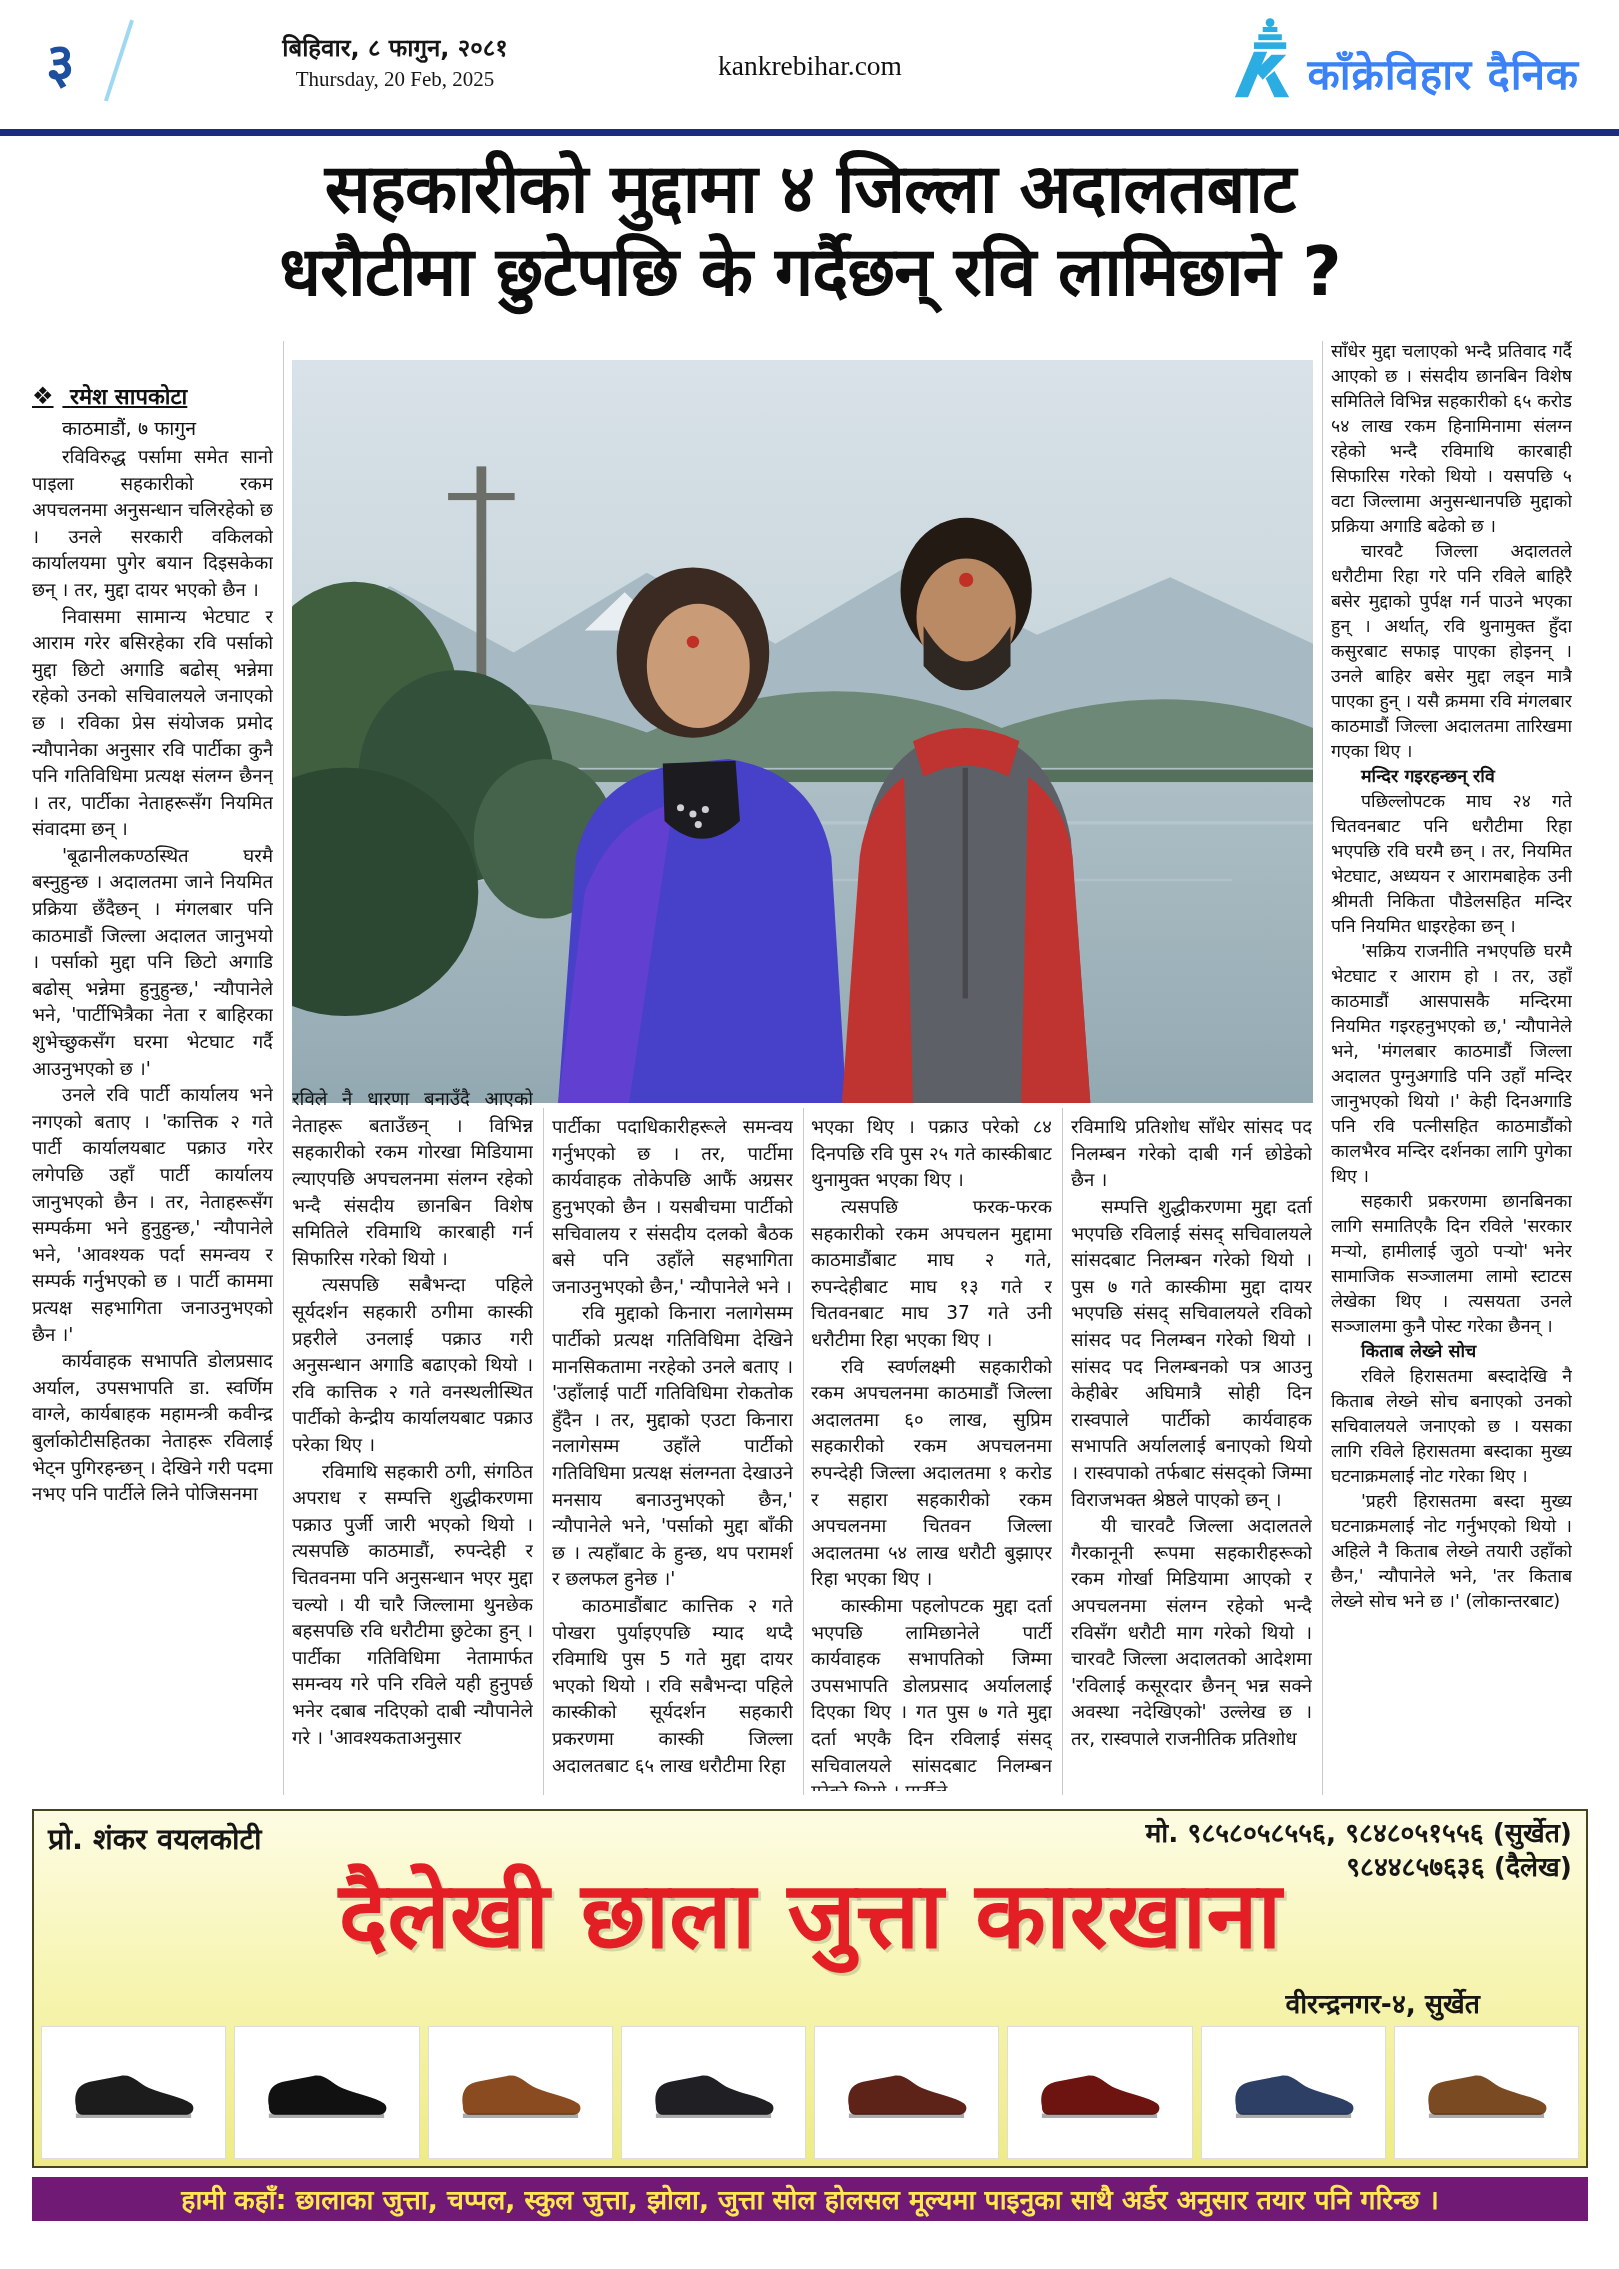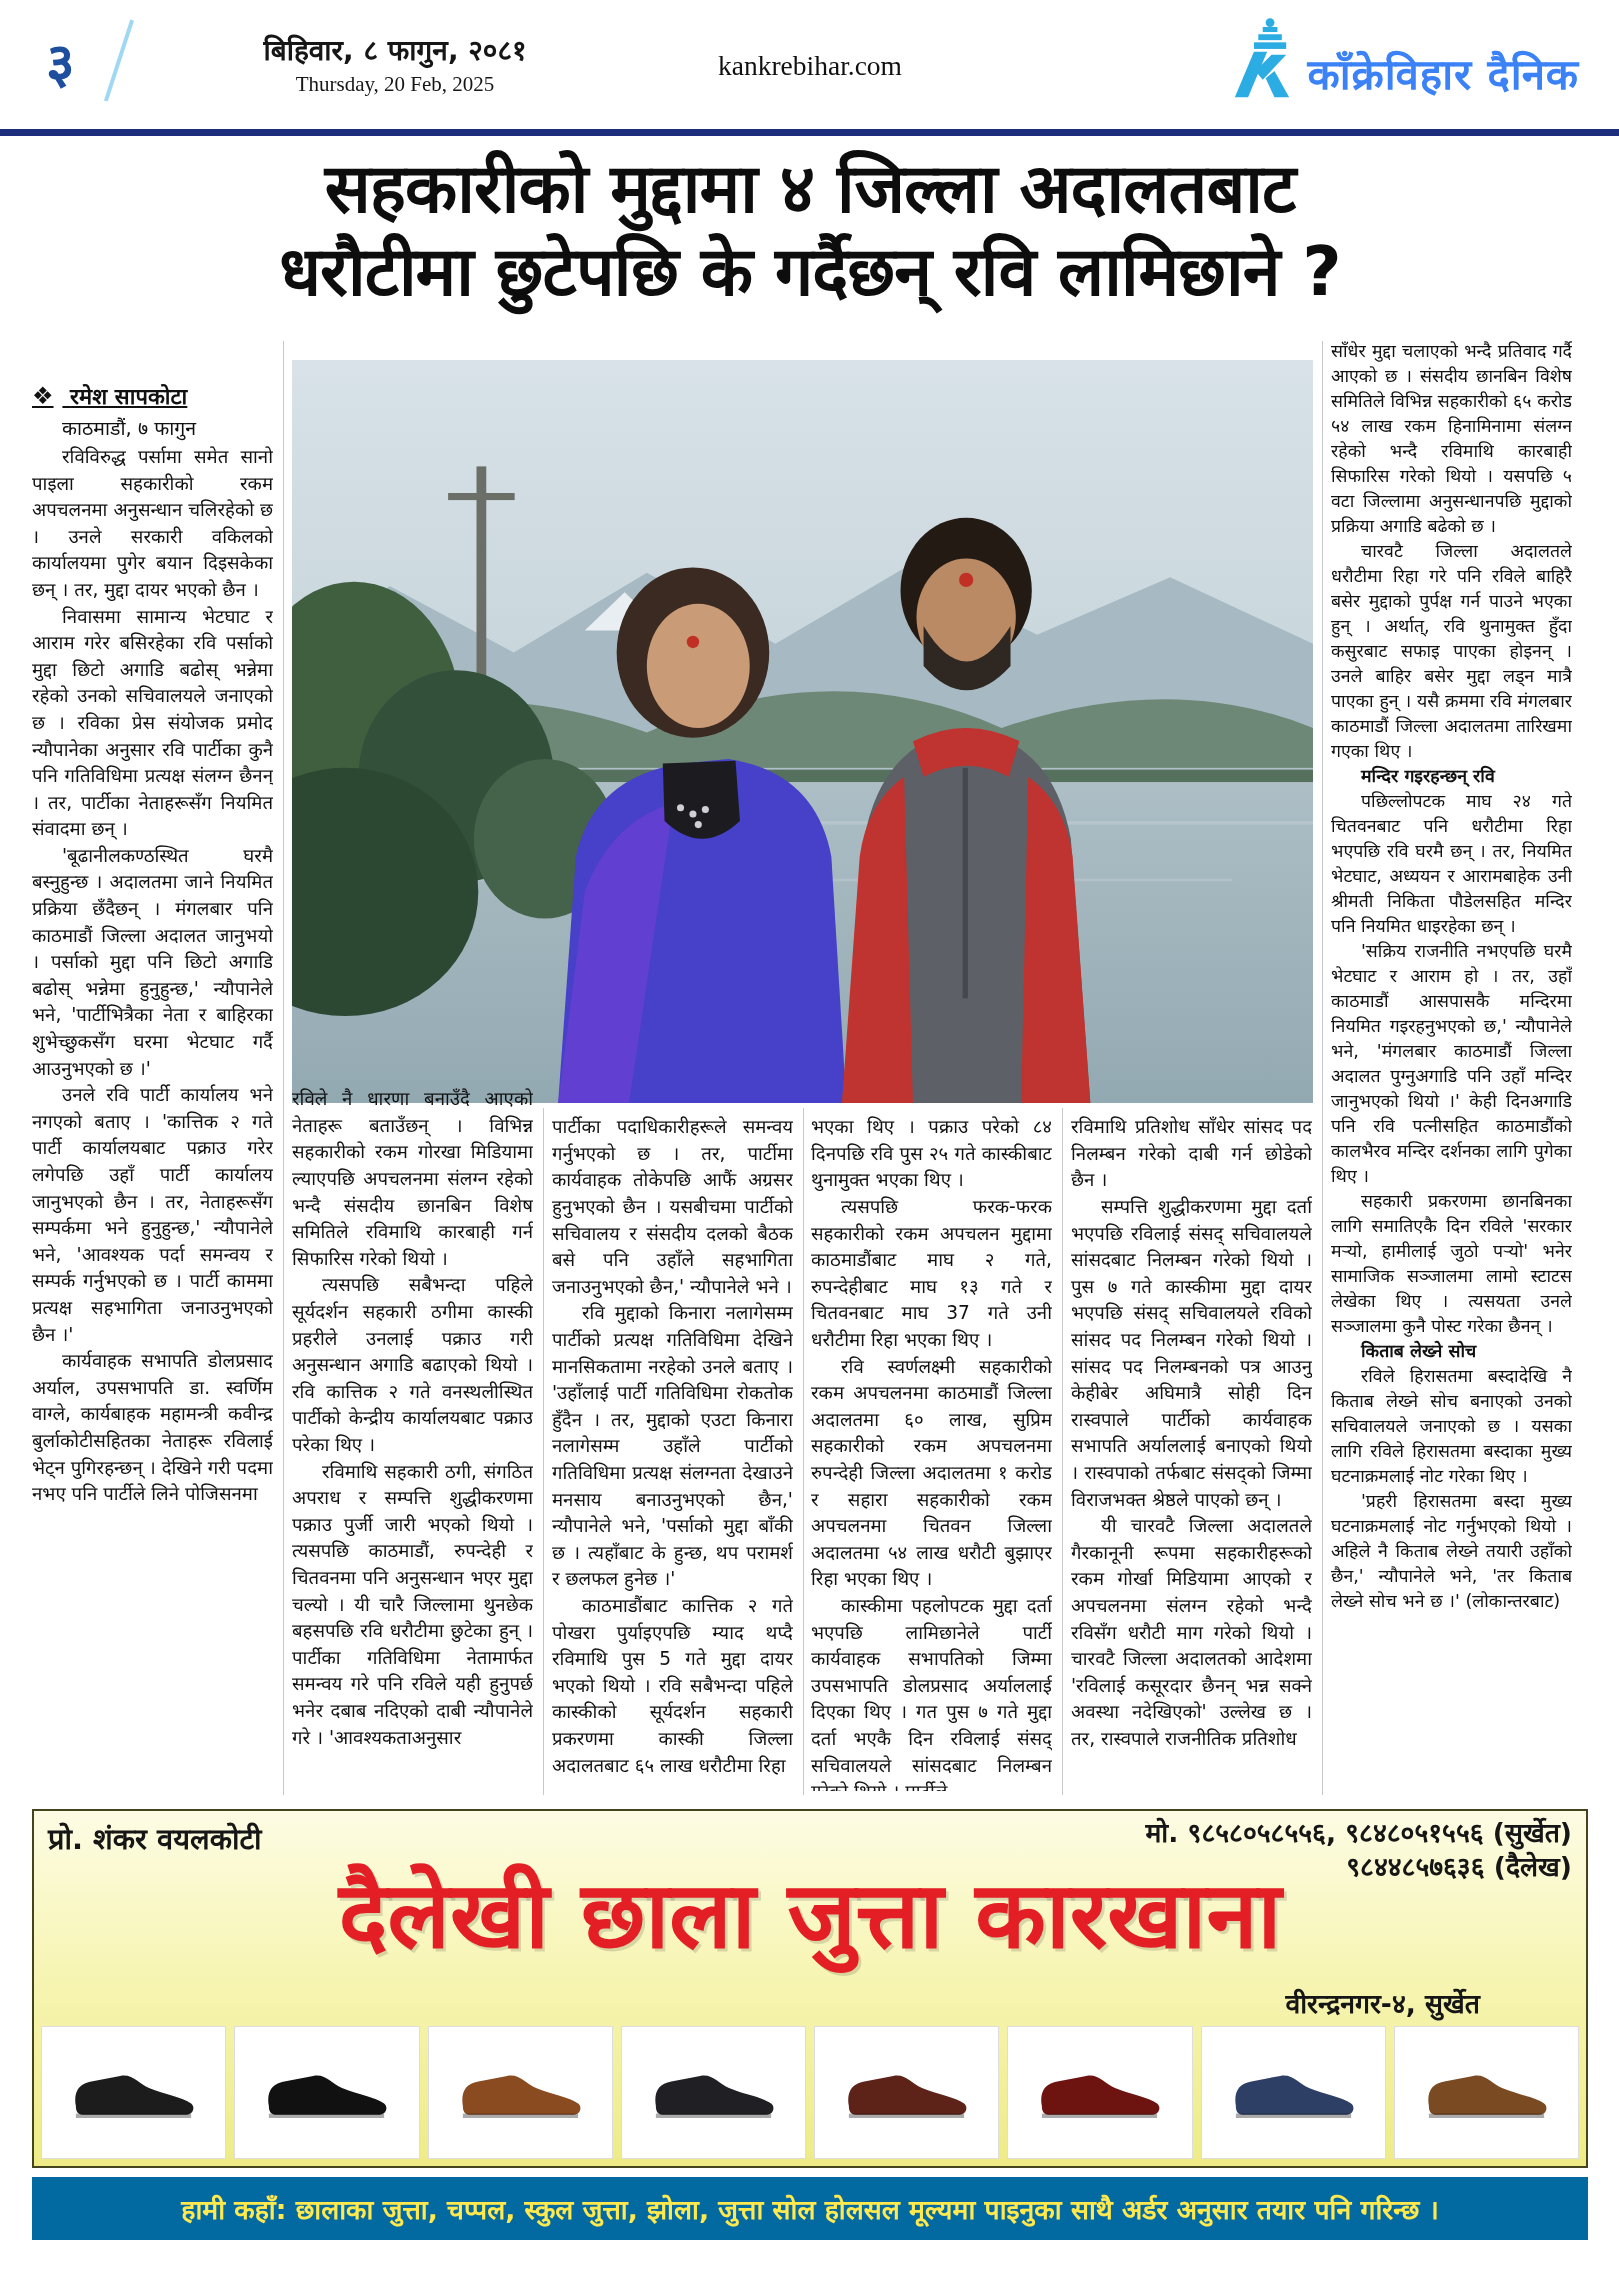--- a/index.html
+++ b/index.html
@@ -3,21 +3,21 @@
 <meta charset="utf-8">
 <style>
   html,body{margin:0;padding:0;background:#ffffff;}
   body{width:1620px;height:2270px;overflow:hidden;position:relative;
        font-family:"DejaVu Sans",sans-serif;color:#111;}
   
   .header{position:relative;height:129px;}
   .pageno{position:absolute;left:46px;top:23px;font-size:55px;font-weight:bold;color:#1d4f9e;}
   .pageno-slash{position:absolute;left:117px;top:17.7px;width:3.5px;height:85px;background:#9fd8f2;transform:rotate(18deg);}
   .date-block{position:absolute;left:182px;top:30px;width:426px;text-align:center;}
-  .date-np{font-size:28px;font-weight:bold;color:#161616;}
+  .date-np{font-size:24px;font-weight:bold;color:#161616;}
   .date-en{font-size:21px;font-family:"Liberation Serif",serif;color:#161616;margin-top:3.5px;}
   .site{position:absolute;left:0;right:0;top:50px;text-align:center;
         font-family:"Liberation Serif",serif;font-size:27.5px;color:#101010;}
   .logo{position:absolute;right:41px;top:16px;display:flex;align-items:flex-end;gap:12.4px;}
   .logo-text{font-size:42px;font-weight:bold;color:#3b82f6;letter-spacing:0.9px;line-height:1;padding-bottom:5.3px;}
   .header-rule{height:7px;background:#1c2e7b;margin:0;}
   
   .headline{margin:12.4px 35px 0;text-align:center;font-weight:bold;color:#0d0d0d;
             font-size:68px;line-height:1.22;letter-spacing:-0.9px;}
   
@@ -51,21 +51,21 @@
   .ad-prop{position:absolute;left:14px;top:7px;font-size:29px;font-weight:bold;color:#161616;}
   .ad-phones{position:absolute;right:14px;top:5.3px;text-align:right;font-size:26.6px;font-weight:bold;color:#161616;line-height:1.25;}
   .ad-title{position:absolute;left:0;right:0;top:59px;text-align:center;font-size:92px;font-weight:bold;
             color:#e31e24;text-shadow:2.7px 2.7px 0 #00000022;line-height:1;}
   .ad-address{position:absolute;right:106px;top:174px;font-size:26.6px;font-weight:bold;color:#161616;}
   .shoes{position:absolute;left:7px;right:7px;bottom:7px;display:flex;gap:8px;}
   .shoe-tile{flex:1;height:131px;background:#ffffff;border:0.9px solid #ddd;display:flex;align-items:center;justify-content:center;}
   .shoe-tile svg{width:133px;height:71px;}
   .shoe-body{fill:var(--c,#222);}
   
-  .banner{margin:8.9px 32px 0;height:63px;background:#0369a1;display:flex;align-items:center;justify-content:center;}
+  .banner{margin:8.9px 32px 0;height:44px;background:#701a75;display:flex;align-items:center;justify-content:center;}
   .banner span{color:#ffe94e;font-size:26.6px;font-weight:bold;}
 </style>
 </head>
 <body>
 
 <div class="header">
   <div class="pageno">३</div>
   <div class="pageno-slash"></div>
   <div class="date-block">
     <div class="date-np">बिहिवार, ८ फागुन, २०८१</div>

